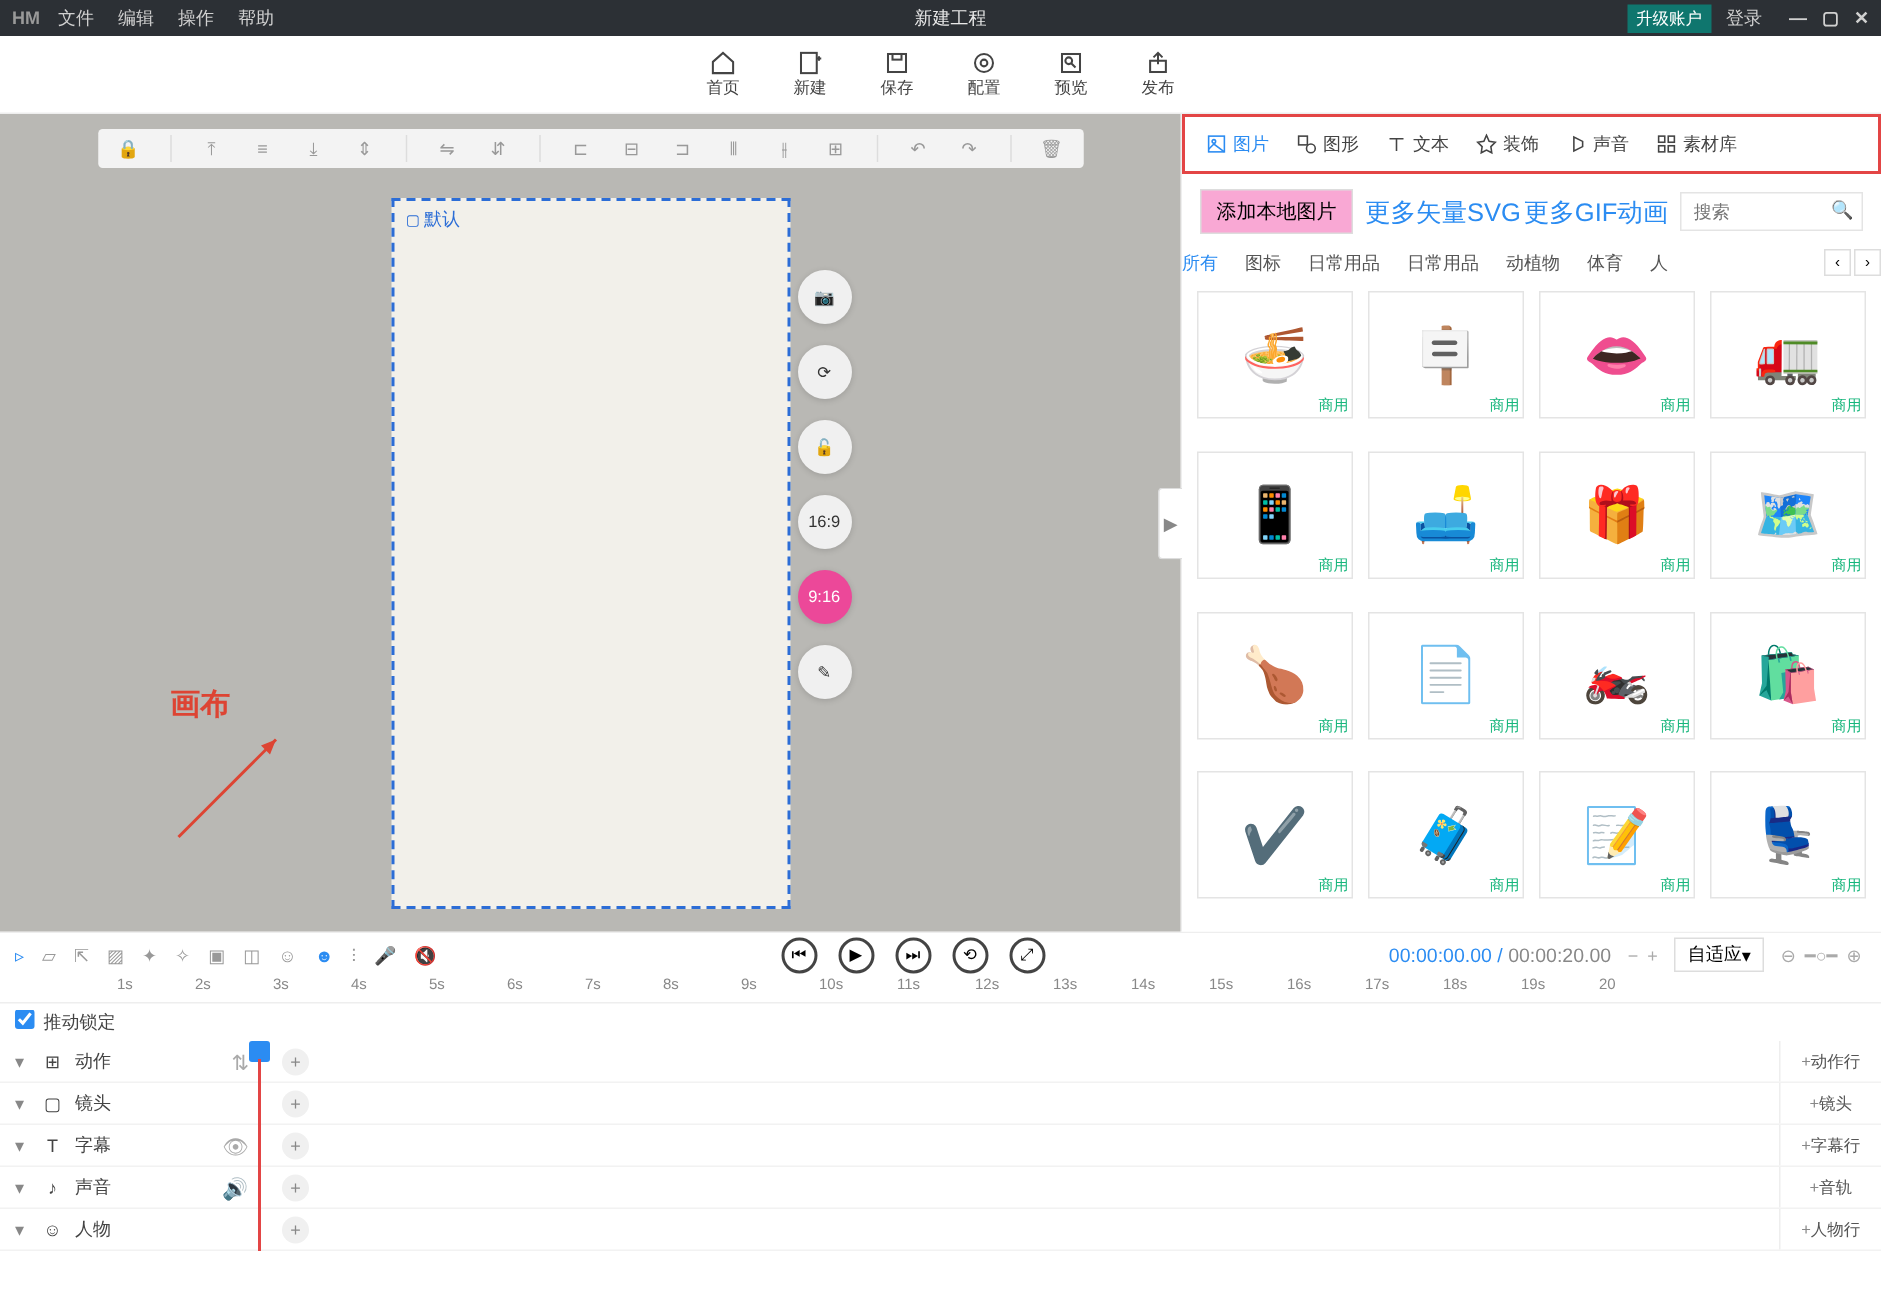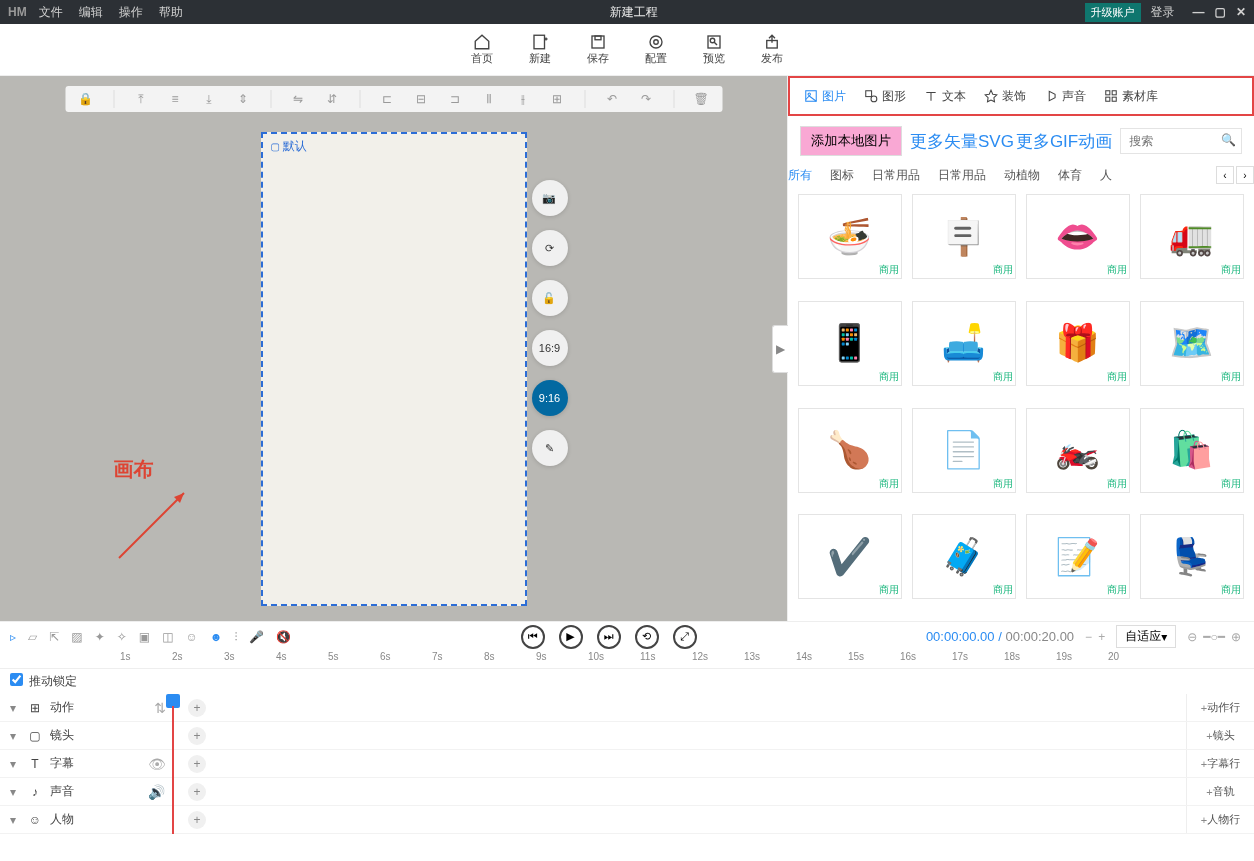--- a/index.html
+++ b/index.html
@@ -25,21 +25,21 @@
 .workarea { display: flex; height: 545px; }
 .canvas-wrap { flex: 1; position: relative; background: #b9b8b4; display:flex; align-items:center; justify-content:center;}
 .canvas-toolbar { position: absolute; top:10px; left:50%; transform:translateX(-50%); display:flex; gap:16px; z-index:2; background:rgba(250,250,250,0.9); padding:4px 12px; border-radius:3px;}
 .canvas-toolbar span { color:#999; width:18px; height:18px; display:flex; align-items:center; justify-content:center; cursor:pointer;}
 .canvas-toolbar .sep { width:1px; background:#ddd; margin:0 2px;}
 .artboard { position: relative; width: 266px; height: 474px; background: #f2f0ea; border: 2px dashed #2c6dd6; margin-top:40px; }
 .artboard .name { position:absolute; top:4px; left:8px; color:#2c6dd6; font-size:12px;}
 .artboard .name::before { content:"▢ "; font-size:10px;}
 .floatbuttons { position:absolute; right: calc(50% - 174px); top: 104px; display:flex; flex-direction:column; gap:14px; z-index:2;}
 .floatbuttons .fb { width:36px; height:36px; border-radius:50%; background:#f0f0f0; display:flex;align-items:center;justify-content:center; color:#333; font-size:11px; box-shadow:0 1px 4px rgba(0,0,0,0.15); cursor:pointer;}
-.floatbuttons .fb.active { background:#0369a1; color:#fff;}
+.floatbuttons .fb.active { background:#ec4899; color:#fff;}
 .canvas-arrow { position:absolute; top: 380px; left: calc(50% - 280px); pointer-events:none;}
 .canvas-arrow .txt { color:#d43; font-size:20px; font-weight:bold;}
 .drawer-handle { position:absolute; right:-1px; top:50%; transform:translateY(-50%); width:16px; height:48px; background:#fff; border:1px solid #ddd; border-right:none; border-radius:3px 0 0 3px; display:flex; align-items:center; justify-content:center; color:#888; cursor:pointer;}
 
 
 .sidepanel { width: 467px; background:#fff; border-left:1px solid #eee; display:flex; flex-direction:column;}
 .sidetabs { height:40px; border:2px solid #e34545; display:flex; align-items:center; gap:6px; padding:0 8px;}
 .sidetabs .tab { display:flex; align-items:center; gap:4px; padding:4px 6px; cursor:pointer; color:#444; font-size:12px;}
 .sidetabs .tab.active { color:#2b8cf2;}
 .sidetabs svg { width:14px; height:14px; stroke:currentColor; fill:none; stroke-width:1.8;}
@@ -66,21 +66,21 @@
 .timeline-controls .left span { cursor:pointer; color:#999;}
 .timeline-controls .left span:first-child { color:#2b8cf2;}
 .timeline-controls .play { flex:1; display:flex; justify-content:center; gap:14px;}
 .timeline-controls .play .pc { width:24px; height:24px; border:2px solid #444; border-radius:50%; display:flex; align-items:center; justify-content:center; cursor:pointer; font-size:11px;}
 .timeline-controls .right { display:flex; align-items:center; gap:8px;}
 .timeline-controls .time { color:#2b8cf2; font-size:13px;}
 .timeline-controls .time .dur { color:#888; }
 .timeline-controls .fitbtn { border:1px solid #ddd; padding:2px 8px; display:flex; align-items:center; cursor:pointer;}
 .timeline-controls .zoom span { color:#aaa; cursor:pointer; margin:0 3px; }
 
-.ruler { height:18px; border-bottom:1px solid #eee; display:flex; padding-left:120px; font-size:10px; color:#888;}
+.ruler { height:18px; border-bottom:1px solid #eee; display:flex; padding-left:78px; font-size:10px; color:#888;}
 .ruler div { width:52px;}
 .trackrow { height:28px; border-bottom:1px solid #f2f2f2; display:flex; align-items:center;}
 .trackhead { width:172px; display:flex; align-items:center; padding:0 6px; gap:6px; font-size:12px; color:#444;}
 .trackhead .ex { width:14px; text-align:center; color:#888; cursor:pointer;}
 .trackhead .icon { width:18px; text-align:center; }
 .trackhead .addend { margin-left:auto; color:#aaa; font-size:14px; cursor:pointer;}
 .trackbody { flex:1; position:relative; height:100%;}
 .trackbody .plus { position:absolute; left:16px; top:5px; width:18px; height:18px; border-radius:50%; background:#f0f0f0; color:#888; display:flex;align-items:center;justify-content:center; cursor:pointer;}
 .trackadd { width:68px; display:flex; align-items:center; justify-content:center; border-left:1px solid #eee; color:#555; cursor:pointer; height:100%; font-size:11px;}
 .trackadd::before { content:"+ "; color:#888;}

